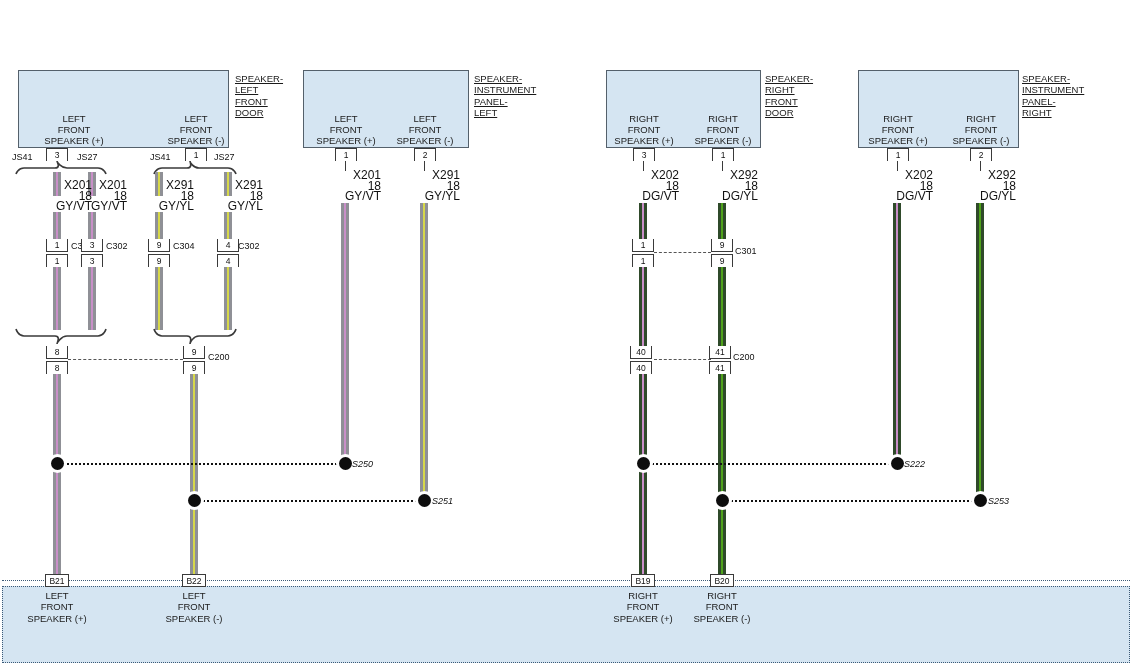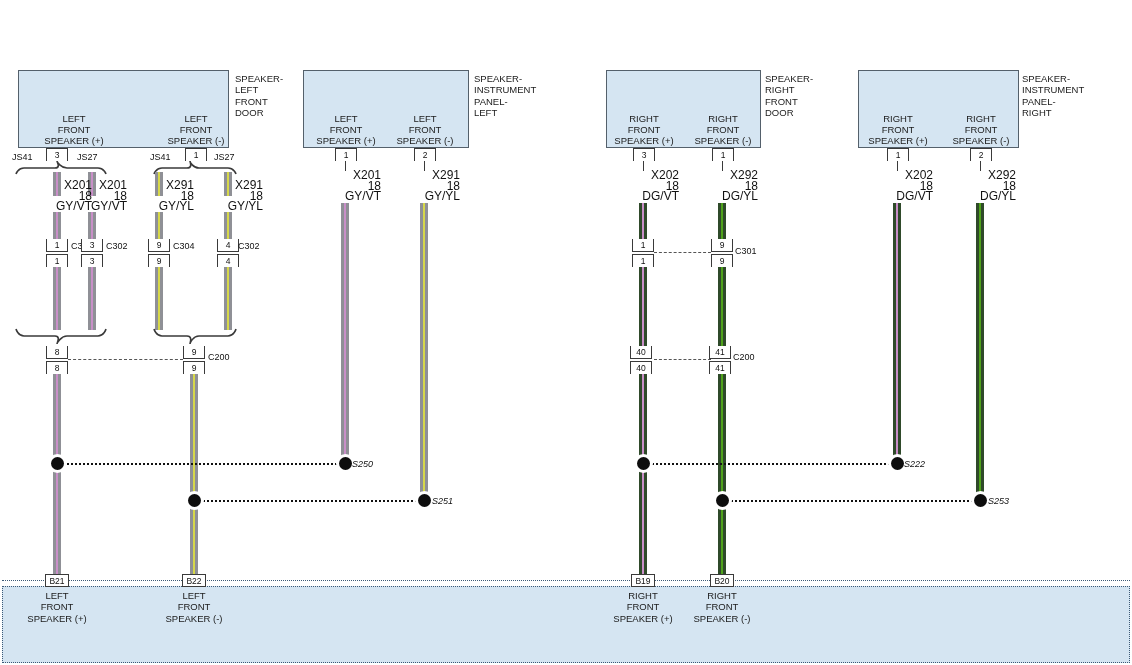--- a/index.html
+++ b/index.html
@@ -29,20 +29,21 @@
     line-height: 11px;
     color: #1a1a1a;
     white-space: nowrap;
   }
   .modtitle {
     position: absolute;
     font-size: 9.5px;
     line-height: 11.4px;
     color: #1a1a1a;
     white-space: nowrap;
+    text-decoration: underline;
   }
 
   
   .pin {
     position: absolute;
     width: 22px;
     height: 13px;
     font-size: 8.5px;
     line-height: 12px;
     text-align: center;

